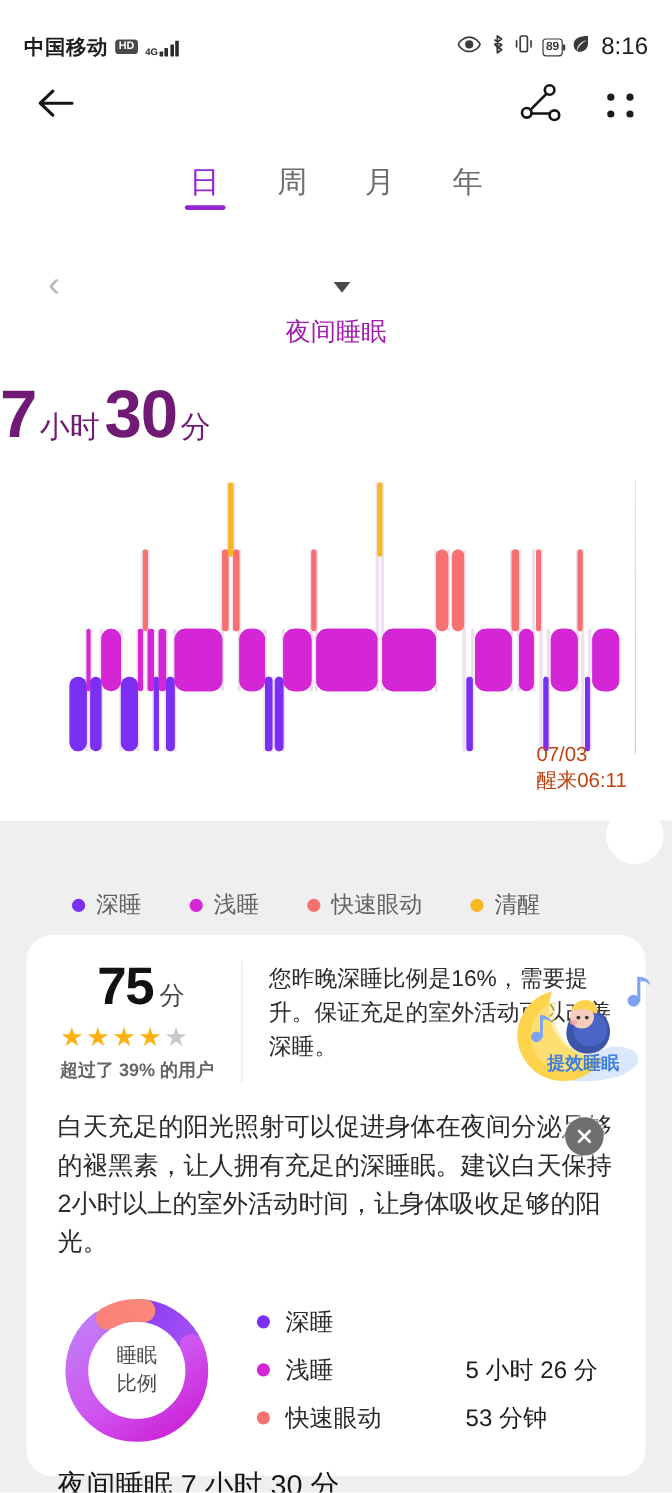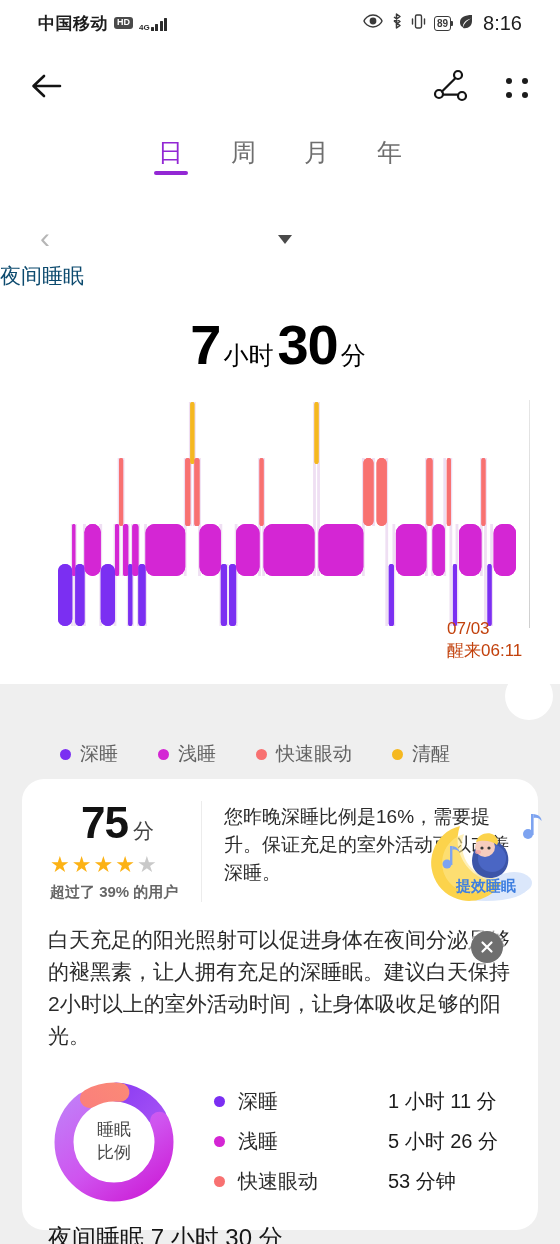--- a/index.html
+++ b/index.html
@@ -8,23 +8,23 @@
     background:#ffffff;
     font-family:"Liberation Sans","DejaVu Sans",sans-serif;
     color:#1a1a1a;
     overflow:hidden;
     position:relative;
   }
   .screen{position:relative;width:560px;height:1244px;overflow:hidden;background:#fff;}
 
   
   .statusbar{
-    position:absolute;top:0;left:0;width:560px;height:46px;
+    position:absolute;top:16px;left:0;width:560px;height:46px;
     display:flex;align-items:center;justify-content:space-between;
-    padding:0 38px;box-sizing:border-box;
+    padding:0 20px;box-sizing:border-box;
   }
   .sb-left{display:flex;align-items:center;gap:6px;}
   .carrier{font-size:17px;font-weight:bold;color:#1d1d1d;letter-spacing:.5px;}
   .hd-badge{
     font-size:9px;font-weight:bold;color:#fff;background:#4a4a4a;
     border-radius:3px;padding:1px 3px 1px 3px;line-height:1.1;
   }
   .net-wrap{display:flex;align-items:flex-end;gap:1px;height:16px;}
   .net-g{font-size:8px;line-height:7px;color:#2b2b2b;font-weight:bold;
     display:flex;flex-direction:column;align-items:flex-start;justify-content:flex-end;height:16px;}
@@ -80,28 +80,28 @@
     position:absolute;left:40px;top:50%;transform:translateY(-50%);
     color:#b6b6b6;font-size:30px;line-height:1;
   }
   .date-txt{font-size:22px;color:#4a4a4a;}
   .caret{
     display:inline-block;margin-left:10px;
     border-left:7px solid transparent;border-right:7px solid transparent;
     border-top:9px solid #4a4a4a;vertical-align:middle;
   }
   .subtitle{
-    position:absolute;top:262px;left:0;width:560px;text-align:left;
-    font-size:21px;color:#0c4a6e;
+    position:absolute;top:262px;left:0;width:560px;text-align:center;
+    font-size:21px;color:#a21caf;
   }
 
   
   .duration{
-    position:absolute;top:312px;left:0;width:560px;text-align:center;
-    color:#000000;white-space:nowrap;
+    position:absolute;top:312px;left:0;width:560px;text-align:left;
+    color:#701a75;white-space:nowrap;
   }
   .dur-num{font-size:56px;font-weight:bold;letter-spacing:-1px;}
   .dur-unit{font-size:25px;font-weight:500;margin:0 4px 0 3px;}
 
   
   .chart{
     position:absolute;top:396px;left:0;width:560px;height:240px;
   }
   .chart svg{display:block;}
 
@@ -472,21 +472,20 @@
         </svg>
         <div class="donut-label">
           <span>睡眠</span>
           <span>比例</span>
         </div>
       </div>
       <div class="breakdown">
         <div class="bd-row">
           <i class="bd-dot" id="bdc0" style="background: rgb(123, 47, 242);"></i>
           <span class="bd-name">深睡</span>
-          <span class="bd-val">1 小时 11 分</span>
         </div>
         <div class="bd-row">
           <i class="bd-dot" id="bdc1" style="background: rgb(212, 38, 212);"></i>
           <span class="bd-name">浅睡</span>
           <span class="bd-val">5 小时 26 分</span>
         </div>
         <div class="bd-row">
           <i class="bd-dot" id="bdc2" style="background: rgb(248, 113, 113);"></i>
           <span class="bd-name">快速眼动</span>
           <span class="bd-val">53 分钟</span>

